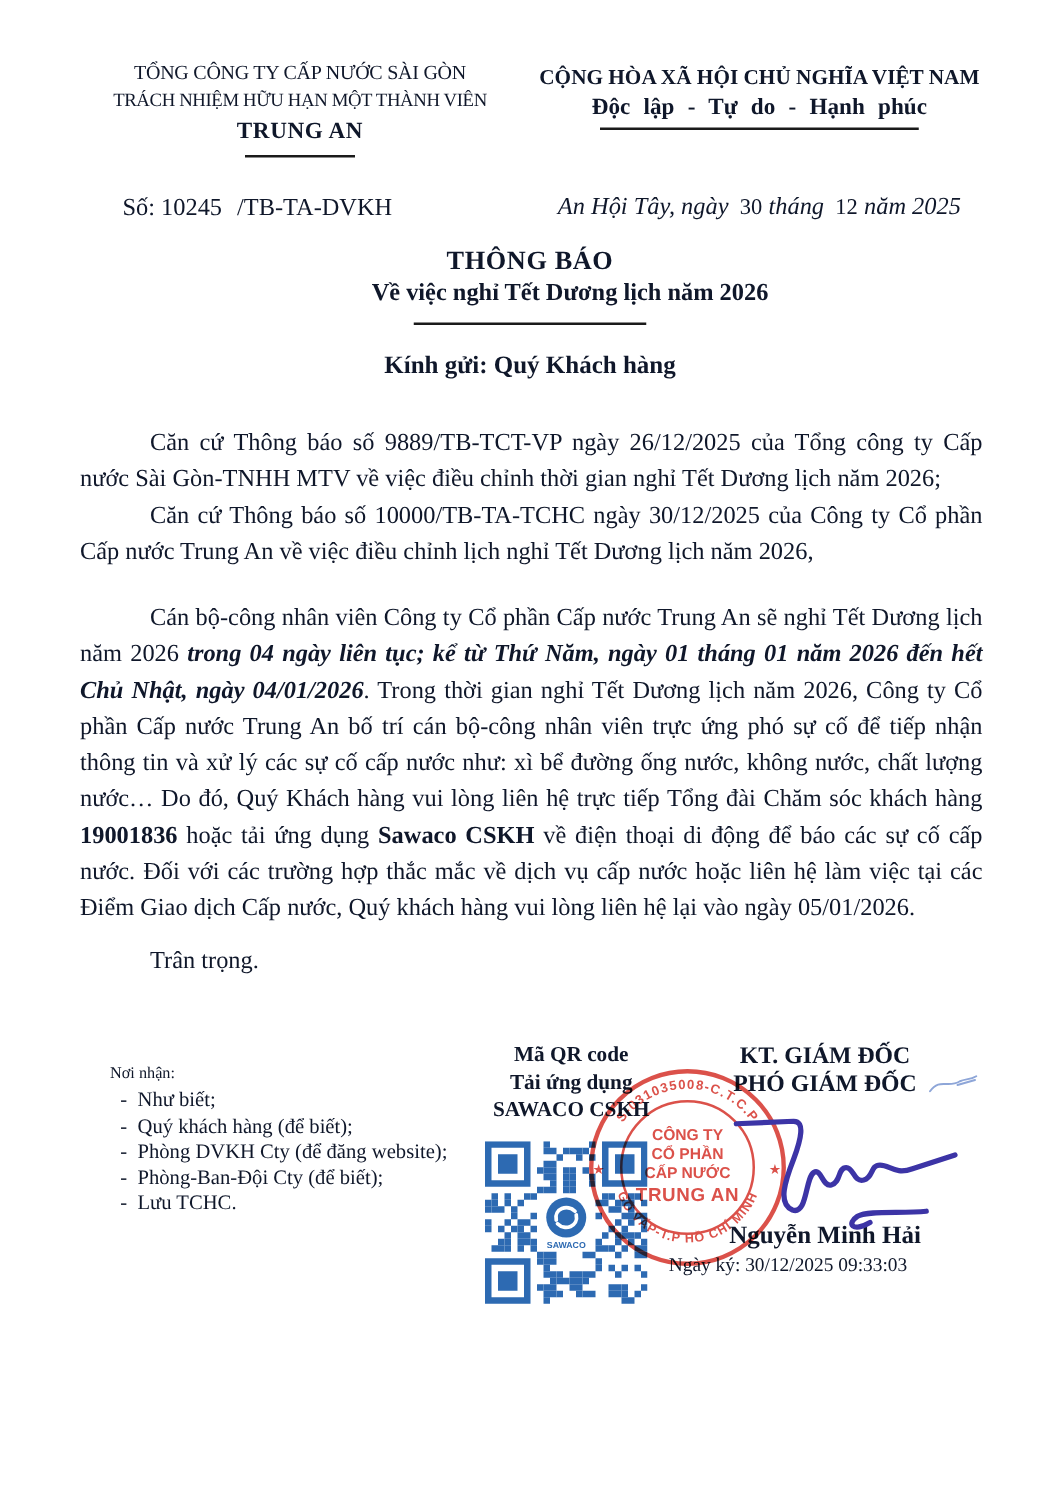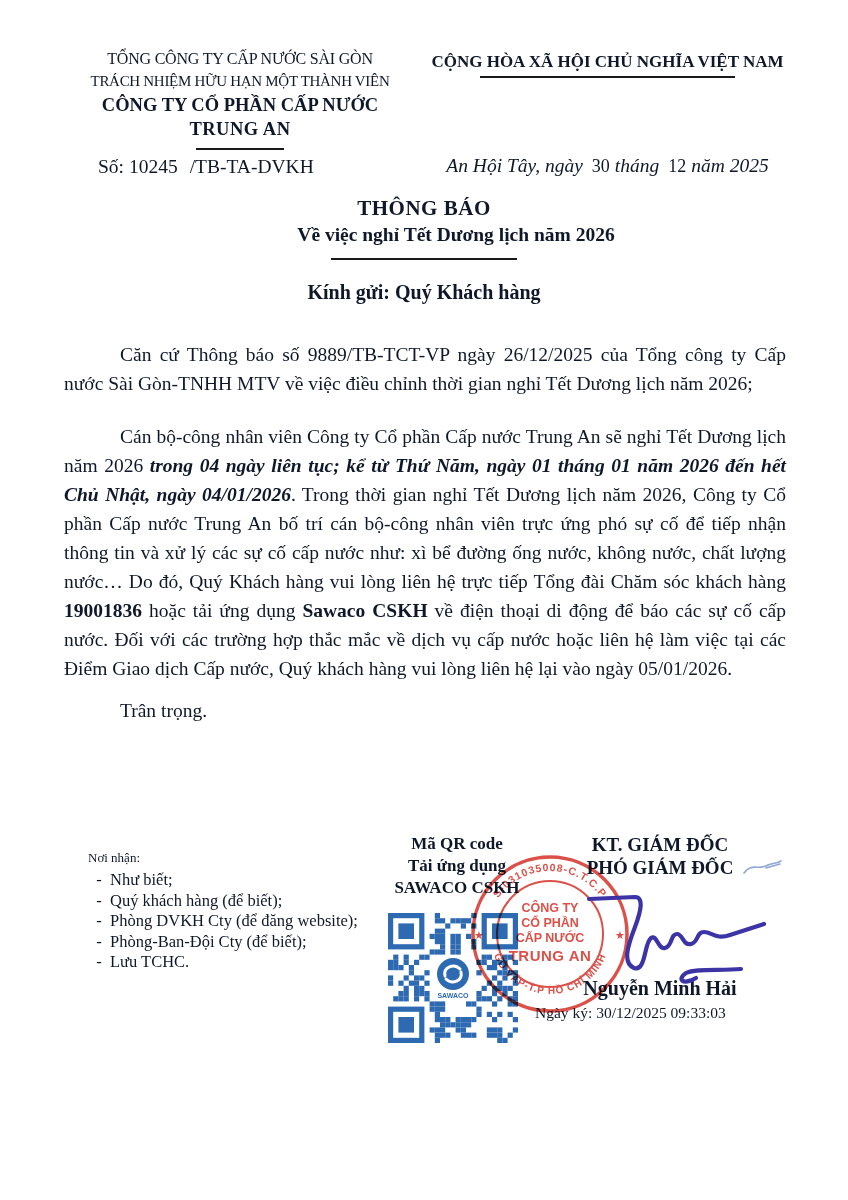--- a/index.html
+++ b/index.html
@@ -77,41 +77,42 @@
   .ink-light{fill:none;stroke:#8ea6d8;stroke-linecap:round;}
 </style>
 </head>
 <body>
 
 <div class="page">
 
   <div class="hdr-left">
     <div class="hl1">TỔNG CÔNG TY CẤP NƯỚC SÀI GÒN</div>
     <div class="hl2">TRÁCH NHIỆM HỮU HẠN MỘT THÀNH VIÊN</div>
-    <div class="hl3">CÔNG TY CỔ PHẦN CẤP NƯỚC</div>
     <div class="hl4">TRUNG AN</div>
     <div class="hl-rule"></div>
   </div>
 
   <div class="hdr-right">
     <div class="hr1">CỘNG HÒA XÃ HỘI CHỦ NGHĨA VIỆT NAM</div>
+    <div class="hr2">Độc lập - Tự do - Hạnh phúc</div>
     <div class="hr-rule"></div>
   </div>
 
   <div class="doc-no"><span>Số: 10245</span><span class="suffix">/TB-TA-DVKH</span></div>
 
   <div class="place-date"><span class="gap">An Hội Tây, ngày</span><span class="num">30</span><span class="gap">tháng</span><span class="num">12</span><span>năm 2025</span></div>
 
   <div class="title">THÔNG BÁO</div>
   <div class="subtitle">Về việc nghỉ Tết Dương lịch năm 2026</div>
   <div class="title-rule"></div>
   <div class="salutation">Kính gửi: Quý Khách hàng</div>
 
   <div class="bodytext">
     <p>Căn cứ Thông báo số 9889/TB-TCT-VP ngày 26/12/2025 của Tổng công ty Cấp nước Sài Gòn-TNHH MTV về việc điều chỉnh thời gian nghỉ Tết Dương lịch năm 2026;</p>
+    <p>Căn cứ Thông báo số 10000/TB-TA-TCHC ngày 30/12/2025 của Công ty Cổ phần Cấp nước Trung An về việc điều chỉnh lịch nghỉ Tết Dương lịch năm 2026,</p>
     <p class="p3"><span>Cán bộ-công nhân viên Công ty Cổ phần Cấp nước Trung An sẽ nghỉ Tết Dương lịch năm 2026 </span><span class="bi">trong 04 ngày liên tục; kể từ Thứ Năm, ngày 01 tháng 01 năm 2026 đến hết Chủ Nhật, ngày 04/01/2026</span><span>. Trong thời gian nghỉ Tết Dương lịch năm 2026, Công ty Cổ phần Cấp nước Trung An bố trí cán bộ-công nhân viên trực ứng phó sự cố để tiếp nhận thông tin và xử lý các sự cố cấp nước như: xì bể đường ống nước, không nước, chất lượng nước… Do đó, Quý Khách hàng vui lòng liên hệ trực tiếp Tổng đài Chăm sóc khách hàng </span><span class="bld">19001836</span><span> hoặc tải ứng dụng </span><span class="bld">Sawaco CSKH</span><span> về điện thoại di động để báo các sự cố cấp nước. Đối với các trường hợp thắc mắc về dịch vụ cấp nước hoặc liên hệ làm việc tại các Điểm Giao dịch Cấp nước, Quý khách hàng vui lòng liên hệ lại vào ngày 05/01/2026.</span></p>
     <p class="closing">Trân trọng.</p>
   </div>
 
   <div class="recipients">
     <div class="rec-label">Nơi nhận:</div>
     <div class="rec-item">
         <span class="dash">-</span>
         <span>Như biết;</span>
       </div>

